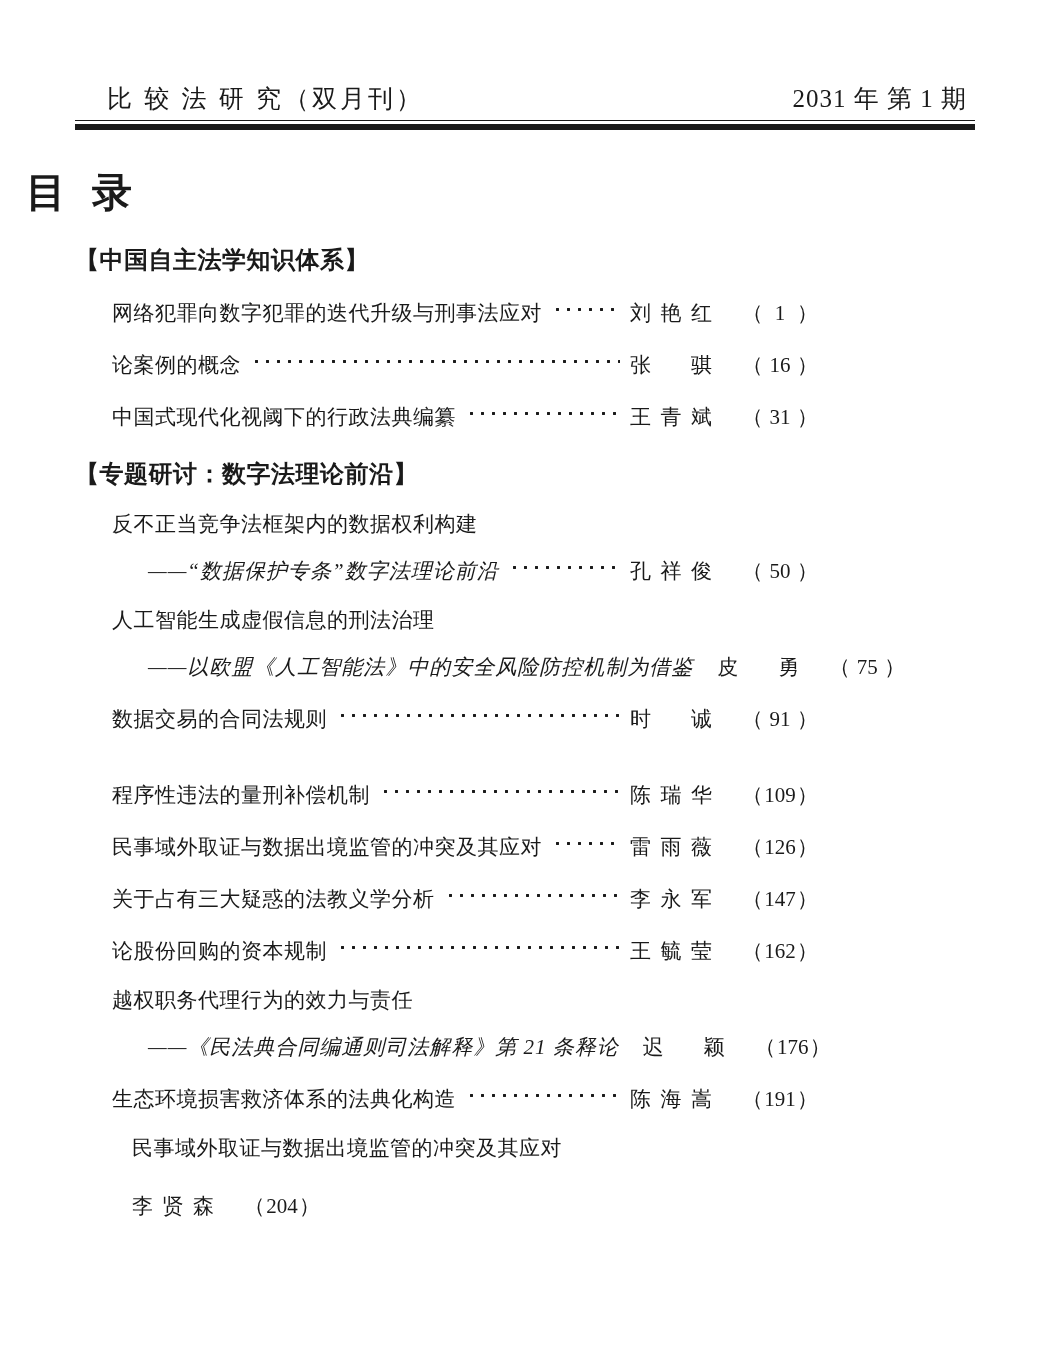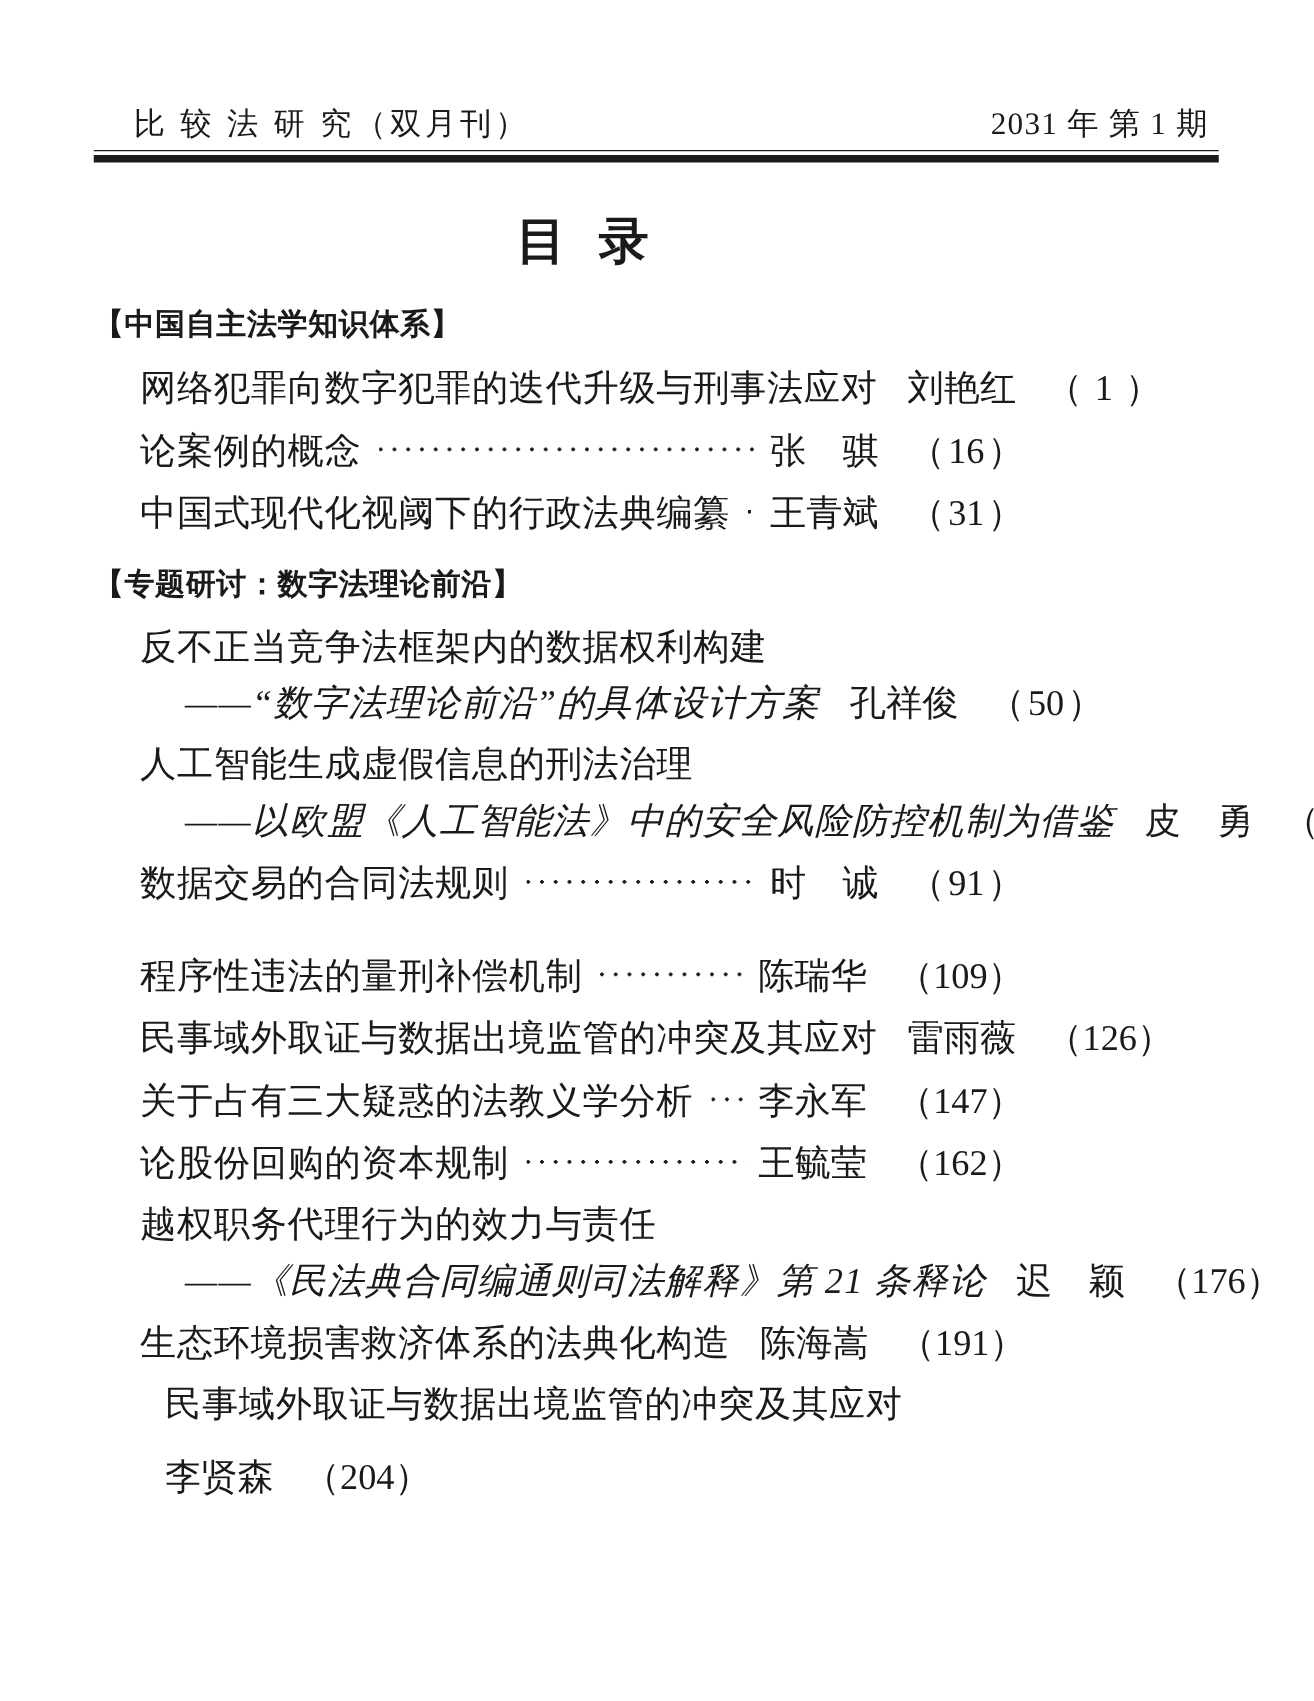--- a/index.html
+++ b/index.html
@@ -68,21 +68,21 @@
     height: 6px;
     background: #1a1a1a;
   }
 
   
   .doc-title {
     position: absolute;
     left: 0;
     top: 165px;
     width: 932px;
-    text-align: center;
+    text-align: left;
     font-size: 40px;
     font-weight: bold;
     letter-spacing: 26px;
     text-indent: 26px;
     font-family: "Liberation Sans", "DejaVu Sans", sans-serif;
   }
 
   
   .toc {
     position: absolute;
@@ -100,21 +100,21 @@
     line-height: 34px;
     white-space: nowrap;
   }
 
   
   .entry {
     display: flex;
     align-items: baseline;
     margin-left: 112px;
     margin-right: 78px;
-    font-size: 29px;
+    font-size: 21px;
     line-height: 32px;
     white-space: nowrap;
   }
   .entry.shift-left { margin-left: 118px; flex-direction: column; }
 
   .entry-title {
     font-family: "Liberation Serif", "DejaVu Serif", serif;
     letter-spacing: 0.5px;
     flex: 0 0 auto;
   }
@@ -229,21 +229,21 @@
         </span>
       </div>
       <div class="gap-sec"></div>
       <div class="section-head">【专题研讨：数字法理论前沿】</div>
       <div class="gap-row"></div>
       <div class="entry titleonly">
         <span class="entry-title">反不正当竞争法框架内的数据权利构建</span>
       </div>
       <div class="gap-row-s"></div>
       <div class="entry sub">
-        <span class="entry-title">——“数字法理论前沿”的具体设计方案</span>
+        <span class="entry-title">——“数据保护专条”数字法理论前沿</span>
         <span class="leader"></span>
         <span class="entry-tail">
           <span class="entry-author">孔祥俊</span>
           <span class="entry-page">（<span class="pnum">50</span>）</span>
         </span>
       </div>
       <div class="gap-row"></div>
       <div class="entry titleonly">
         <span class="entry-title">人工智能生成虚假信息的刑法治理</span>
       </div>

